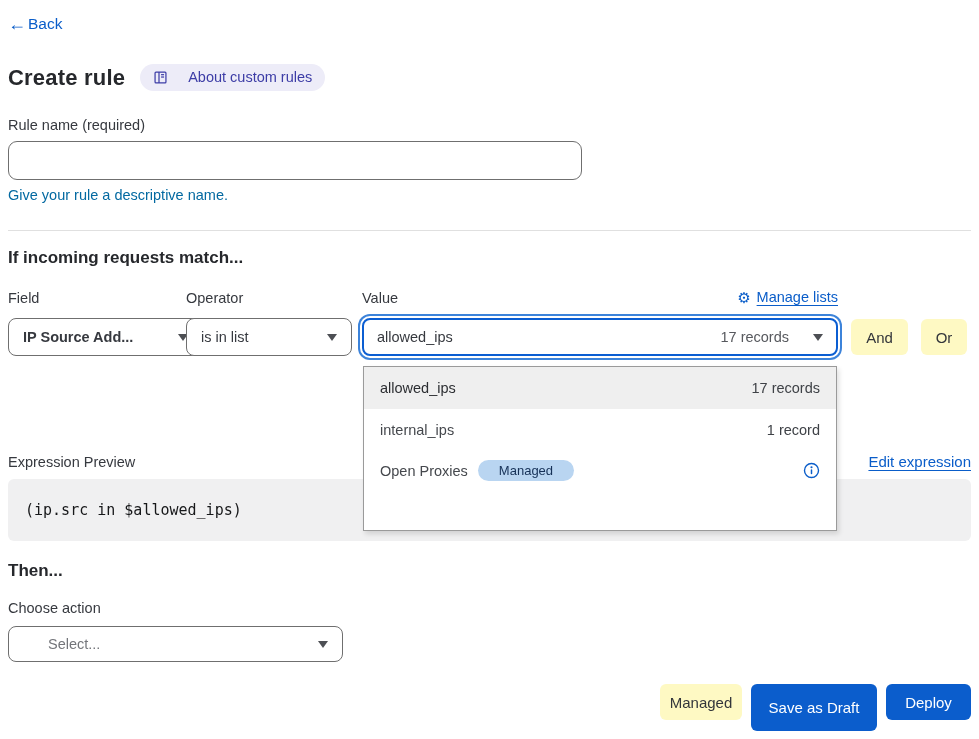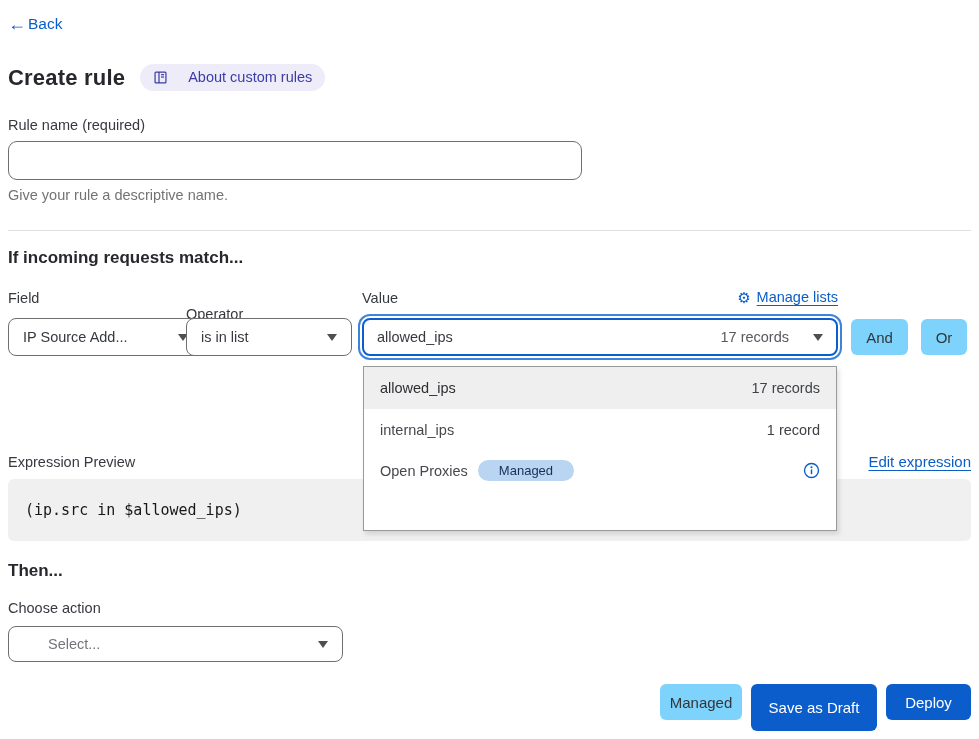--- a/index.html
+++ b/index.html
@@ -28,50 +28,50 @@
   .page-title{font-size:22px;font-weight:700;color:var(--heading);letter-spacing:.2px;}
   .about-badge{display:inline-flex;align-items:center;gap:20px;background:#edecf8;color:#3c3ca6;
     border-radius:15px;padding:5px 13px 6px;font-size:14.5px;cursor:pointer;}
   .about-badge svg{display:block;}
 
   
   .lbl-rule-name{top:117px;left:8px;}
   .rule-input{top:141px;left:8px;width:574px;height:39px;border:1px solid var(--border-gray);
     border-radius:9px;background:#fff;padding:0 14px;font-size:14.5px;color:var(--text);
     font-family:"Liberation Sans",sans-serif;outline:none;}
-  .helper{top:187px;left:8px;color:#737373;}
+  .helper{top:187px;left:8px;color:#0369a1;}
 
   .divider{top:230px;left:8px;width:963px;height:1px;background:#e0e0e0;}
 
   .sect-heading{font-size:17px;font-weight:700;color:var(--heading);}
   .h-match{top:248px;left:8px;}
 
   
   .lbl-field{top:290px;left:8px;}
-  .lbl-operator{top:290px;left:186px;margin-top:16px;}
+  .lbl-operator{top:290px;left:186px;}
   .lbl-value{top:290px;left:362px;}
   .manage-lists{top:289px;right:141px;display:flex;align-items:center;gap:6px;color:var(--blue);cursor:pointer;}
   .manage-lists .gear{font-size:15px;line-height:1;}
   .manage-lists .lbl{text-decoration:underline;text-underline-offset:3px;}
 
   
   .sel{top:318px;height:38px;border:1px solid var(--border-gray);border-radius:8px;background:#fff;
     display:flex;align-items:center;padding:0 14px;cursor:pointer;color:var(--text);}
   .chev{margin-left:auto;width:0;height:0;border-left:5.5px solid transparent;
     border-right:5.5px solid transparent;border-top:7px solid #4d4f54;}
-  .sel-field{left:8px;width:195px;}
+  .sel-field{left:8px;width:195px;font-weight:bold;}
   .sel-operator{left:186px;width:166px;}
   .sel-value{left:362px;width:476px;border:2px solid #0b5ed2;
     box-shadow:0 0 0 2px #ffffff,0 0 0 4px var(--ring);padding:0 13px;}
   .sel-value .meta{margin-left:auto;color:#57595e;margin-right:24px;}
   .sel-value .chev{margin-left:0;}
 
   .btn{display:flex;align-items:center;justify-content:center;border-radius:6px;cursor:pointer;
     font-size:15px;user-select:none;}
-  .btn-gray{background:#7dd3fc;color:#33363b;}
+  .btn-gray{background:#fef9c3;color:#33363b;}
   .btn-blue{background:#0b5dcc;color:#ffffff;}
   .btn-and{top:319px;left:851px;width:57px;height:36px;}
   .btn-or{top:319px;left:921px;width:46px;height:36px;}
 
   
   .panel{top:366px;left:363px;width:474px;height:165px;background:#fff;border:1px solid #9a9a9a;
     box-shadow:2px 3px 5px rgba(0,0,0,.13);z-index:5;}
   .row{height:41px;display:flex;align-items:center;padding:0 16px;font-size:14.5px;color:#45484d;cursor:pointer;}
   .row.hl{background:#efefef;color:#2c2e32;height:42px;}
   .row .meta{margin-left:auto;color:#3f4247;}

